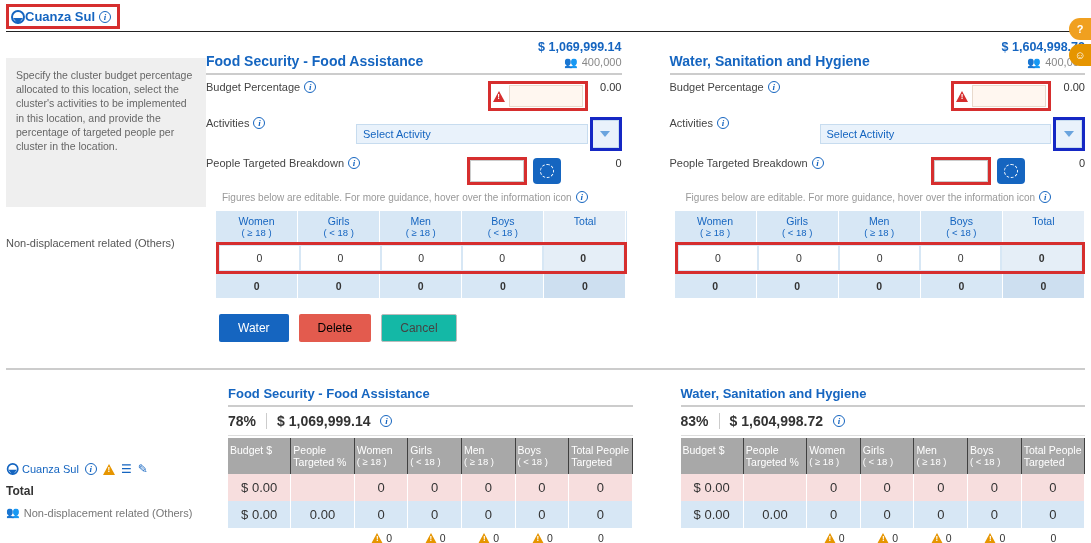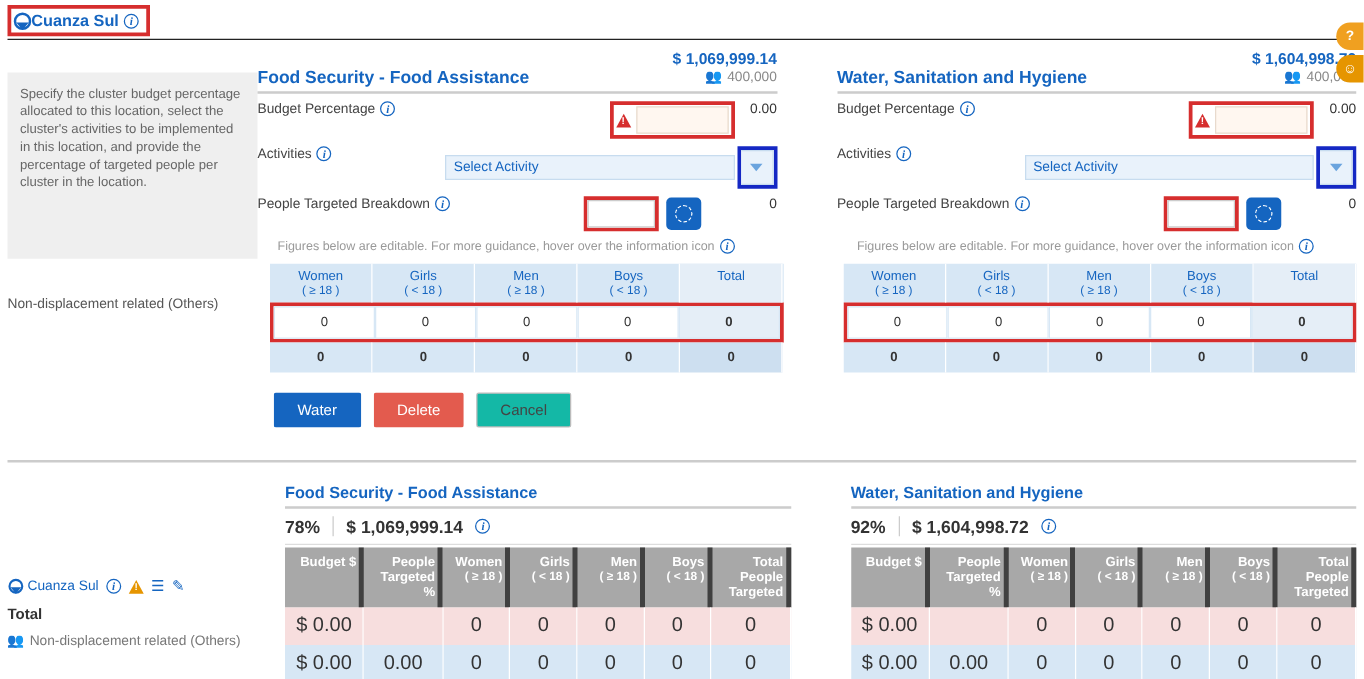--- a/index.html
+++ b/index.html
@@ -119,47 +119,47 @@
   .bk-row .cell { background:#fff; border:1px solid #d7e7f5; padding:6px 2px; color:#333; }
   .bk-row .cell.total { background:#e5eef7; border-color:#d7e7f5; font-weight:bold; }
   .bk-foot { display:flex; }
   .bk-foot .cell { background:#d7e7f5; color:#333; font-weight:bold; padding:6px 2px;}
   .bk-foot .cell.total { background:#cddff0; }
 
   
   .actions { margin-left:213px; margin-top:16px; display:flex; gap:10px; }
   .btn { height:28px; padding:0 18px; border-radius:2px; font-size:12px; display:flex; align-items:center; cursor:pointer; border:1px solid transparent;}
   .btn.save { background:#1565c0; color:#fff; }
-  .btn.del  { background:#e35b4e; color:#ffffff; }
+  .btn.del  { background:#e35b4e; color:#000000; }
   .btn.cancel { background:#14b8a6; color:#444; border-color:#bbb; }
 
   .sep { border:none; border-top:2px solid #ccc; margin:26px 0 16px 0;}
 
   
   .sum-wrap { display:flex; gap:10px; }
   .sum-left { width:212px; flex:0 0 212px; padding-top:76px; }
   .sum-loc { display:flex; gap:6px; align-items:center; color:#1565c0; margin-bottom:8px;}
   .sum-loc .pin { transform:scale(0.85); }
   .sum-total { font-weight:bold; font-size:12px; color:#333; margin-bottom:8px;}
   .sum-cat { color:#777; font-size:11px; display:flex; gap:4px; align-items:center;}
 
   .sum-tables { flex:1; display:flex; gap:48px; }
   .sum-tab { flex:1; }
   .st-title { color:#1565c0; font-weight:bold; font-size:13px; border-bottom:2px solid #ccc; padding-bottom:4px; margin-bottom:6px;}
   .st-sub { display:flex; gap:10px; align-items:center; border-bottom:1px solid #ddd; padding-bottom:6px; margin-bottom:2px;}
   .st-pct { font-weight:bold; font-size:14px; border-right:1px solid #ccc; padding-right:10px;}
   .st-amt { font-weight:bold; font-size:14px; }
 
   .st-head { display:flex; background:#a8a8a8; color:#fff; }
-  .st-head .scell { flex:1; text-align:right; padding:6px 2px; font-size:10.5px; border-right:4px solid #404040;font-weight:bold;}
+  .st-head .scell { flex:1; text-align:left; padding:6px 2px; font-size:10.5px; border-right:1px solid #404040;}
   .st-head .scell span { display:block; font-size:9.5px;}
   .st-head .scell.wide { flex:1.2; }
 
   .st-row { display:flex; }
-  .st-row .scell { flex:1; text-align:center; padding:6px 2px; font-size:16px; border-right:1px solid #fff;}
+  .st-row .scell { flex:1; text-align:center; padding:6px 2px; font-size:13px; border-right:1px solid #fff;}
   .st-row .scell.wide { flex:1.2; }
   .st-row.pink  .scell { background:#f7dede; }
   .st-row.blue  .scell { background:#d7e7f5; }
 
   .st-warn { display:flex; }
   .st-warn .scell { flex:1; text-align:center; padding:4px 2px; font-size:10.5px; display:flex; gap:3px; align-items:center; justify-content:center;}
   .st-warn .scell.wide { flex:1.2; }
 
   .edit-icon { color:#1565c0; font-size:12px;}
   .list-icon { color:#1565c0; font-size:12px;}
@@ -416,21 +416,21 @@
               <span>0</span>
             </div>
             <div class="scell wide">
               <span>0</span>
             </div>
           </div>
   </div>
         <div class="sum-tab">
     <div class="st-title">Water, Sanitation and Hygiene</div>
     <div class="st-sub">
-      <span class="st-pct">92%</span>
+      <span class="st-pct">83%</span>
       <span class="st-amt">$ 1,604,998.72</span>
       <span class="info-icon">i</span>
     </div>
     <div class="st-head">
             <div class="scell wide">Budget $</div>
             <div class="scell wide">People Targeted %</div>
             <div class="scell">Women<span>( ≥ 18 )</span></div>
             <div class="scell">Girls<span>( &lt; 18 )</span></div>
             <div class="scell">Men<span>( ≥ 18 )</span></div>
             <div class="scell">Boys<span>( &lt; 18 )</span></div>

